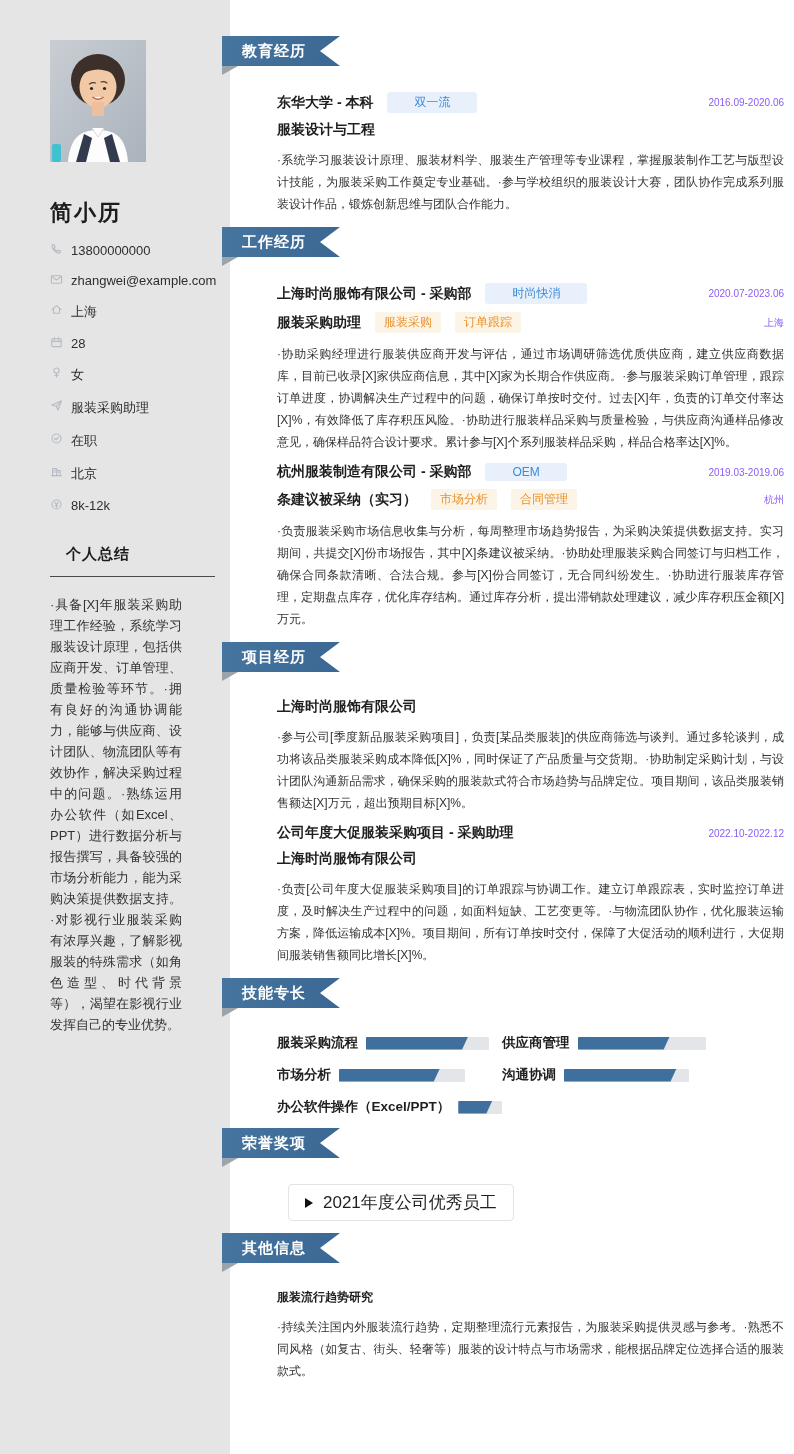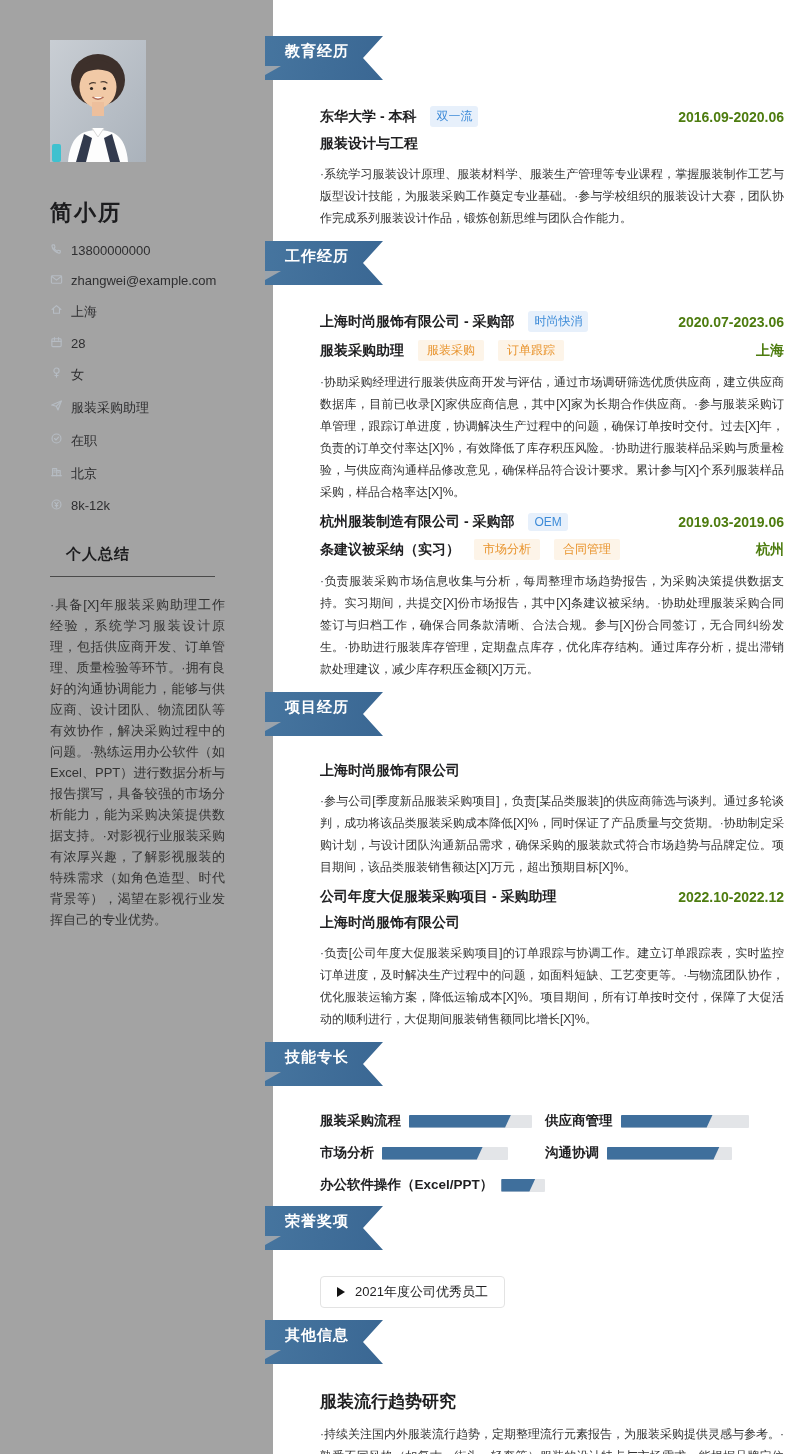--- a/index.html
+++ b/index.html
@@ -1,64 +1,64 @@
 <!DOCTYPE html>
 <html><head>
 <meta charset="utf-8">
 <style>
   *{margin:0;padding:0;box-sizing:border-box;}
   html,body{width:794px;}
   body{height:1454px;font-family:"Liberation Sans","DejaVu Sans",sans-serif;background:#fff;overflow:hidden;}
   .page{display:flex;width:794px;height:1454px;}
 
   
-  .sidebar{width:273px;background:#a3a3a3;padding:40px 48px 20px 50px;flex-shrink:0;}
+  .sidebar{width:230px;background:#e5e5e5;padding:40px 48px 20px 50px;flex-shrink:0;}
   .photo{width:96px;height:122px;display:block;}
   .name{margin-top:36px;font-size:22px;font-weight:bold;color:#1c1c1e;letter-spacing:2px;}
   .contacts{list-style:none;margin-top:9px;}
   .contacts li{display:flex;gap:8px;margin-top:15px;font-size:13px;color:#2e2e30;}
   .contacts svg{flex-shrink:0;}
   .summary-title{margin-top:32px;font-size:15px;font-weight:bold;color:#1c1c1e;letter-spacing:1px;margin-left:16px;}
   .summary-divider{margin-top:12px;width:165px;height:1px;background:#4a4a4a;}
   .summary-body{margin-top:17px;font-size:13px;line-height:21px;color:#333;text-align:justify;}
 
   
   .main{flex:1;padding:36px 10px 0 47px;background:#fff;}
   .section{margin-bottom:12px;}
   .ribbon-wrap{position:relative;width:fit-content;margin-left:-55px;margin-bottom:26px;}
-  .ribbon{display:block;height:44px;line-height:30px;padding:0 34px 0 20px;
+  .ribbon{display:block;height:30px;line-height:30px;padding:0 34px 0 20px;
     background:linear-gradient(100deg,#46759f,#3a6793);color:#fff;font-size:15px;font-weight:bold;
     letter-spacing:1px;clip-path:polygon(0 0,100% 0,calc(100% - 20px) 50%,100% 100%,0 100%);}
   .ribbon-wrap::after{content:"";position:absolute;left:0;top:30px;width:0;height:0;
     border-style:solid;border-width:9px 16px 0 0;border-color:#9ba3ab transparent transparent transparent;}
 
   .row{display:flex;justify-content:space-between;align-items:center;}
   .row-main{display:flex;align-items:center;}
   .h-bold{font-size:14px;font-weight:bold;color:#1f1f21;}
-  .date{font-size:14px;font-weight:bold;color:#4d7c0f;white-space:nowrap;}
-  .tag-blue{margin-left:14px;background:#e7f0fb;color:#3d8bd8;font-size:12px;font-weight:normal;padding:2px 6px;border-radius:3px;white-space:nowrap;}
+  .date{font-size:10px;font-weight:normal;color:#8b5cf6;white-space:nowrap;}
+  .tag-blue{margin-left:14px;background:#e7f0fb;color:#3d8bd8;font-size:12px;font-weight:normal;padding:2px 27px;border-radius:3px;white-space:nowrap;}
   .tag-orange{margin-left:14px;background:#fdf4e8;color:#e8932c;font-size:12px;font-weight:normal;padding:2px 9px;border-radius:2px;white-space:nowrap;}
   .sub-row{margin-top:8px;}
   .desc{margin-top:10px;font-size:12px;line-height:22px;color:#333;text-align:justify;}
   .entry + .entry{margin-top:10px;}
 
   
   .skills-grid{display:grid;grid-template-columns:225px 1fr;row-gap:14px;}
   .skill-item{display:flex;align-items:center;height:18px;}
   .skill-label{font-size:13.5px;font-weight:bold;color:#1f1f21;margin-right:8px;white-space:nowrap;}
   .skill-track{position:relative;height:13px;background:#e3e5e8;border-radius:1px;overflow:hidden;}
   .skill-fill{position:absolute;left:0;top:0;height:100%;background:#3f6f9c;
     clip-path:polygon(0 0,100% 0,calc(100% - 6px) 100%,0 100%);}
 
   
   .award-pill{display:inline-flex;align-items:center;gap:10px;border:1px solid #e3e3e3;border-radius:4px;
-    padding:6px 16px;background:#fff;font-size:13px;color:#1f1f21;cursor:pointer;}
+    padding:6px 16px;background:#fff;font-size:17px;color:#1f1f21;cursor:pointer;margin-left:11px;}
   .play-icon{width:0;height:0;border-left:8px solid #111;border-top:5px solid transparent;border-bottom:5px solid transparent;}
 
-  .other-heading{font-size:17px;font-weight:bold;color:#1f1f21;}
+  .other-heading{font-size:12px;font-weight:bold;color:#1f1f21;}
 </style>
 </head>
 <body>
 
 <div class="page">
 
   <aside class="sidebar">
 
     <svg class="photo" viewBox="0 0 96 122" aria-hidden="true">
       <defs>

